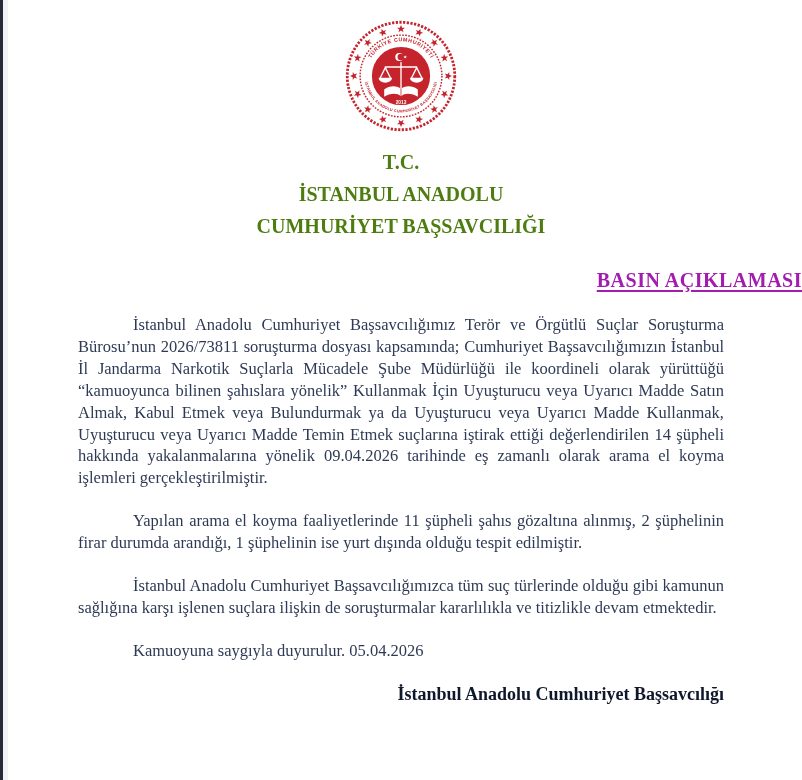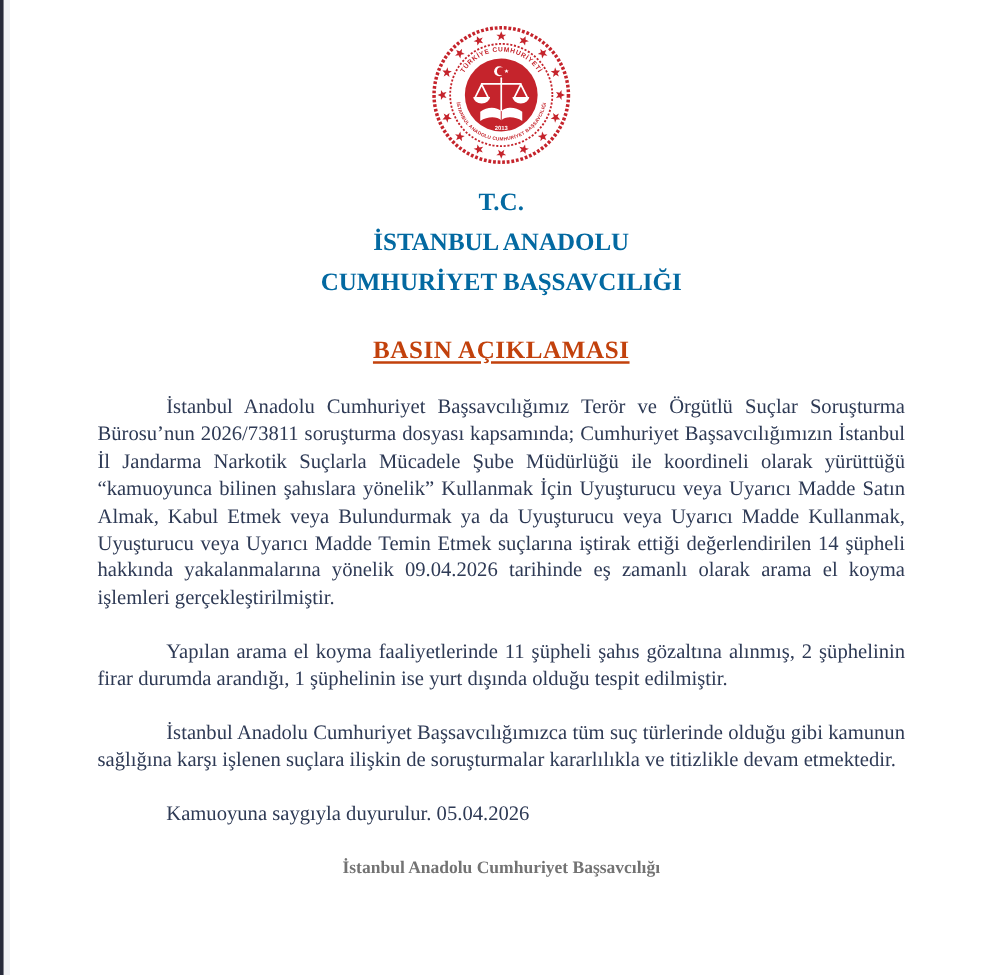--- a/index.html
+++ b/index.html
@@ -13,29 +13,29 @@
   }
   .edge-dark{position:absolute;left:0;top:0;bottom:0;width:3px;background:#272a3a;}
   .edge-light{position:absolute;left:3px;top:0;bottom:0;width:5px;background:#f1f2f5;}
   .logo-wrap{
     width:118px;height:112px;
     margin:20px auto 0;
   }
   .letterhead{
     text-align:center;
     margin-top:14px;
-    color:#0369a1;
+    color:#4d7c0f;
     font-weight:bold;
     font-size:20px;
     line-height:32px;
   }
   .doc-title{
-    text-align:center;
+    text-align:right;
     margin-top:27px;
-    color:#c2410c;
+    color:#a21caf;
     font-weight:bold;
     font-size:20px;
     letter-spacing:0.5px;
     text-decoration:underline;
     text-underline-offset:3px;
   }
   .body-text{
     margin:22px 78px 0;
     font-size:16.5px;
     line-height:21.9px;
@@ -44,24 +44,24 @@
     margin:4px 0 21px 0;
     text-align:justify;
     text-indent:55px;
   }
   .closing{
     text-align:left;
     text-indent:55px;
     margin-top:0;
   }
   .signature{
-    text-align:center;
+    text-align:right;
     font-weight:bold;
-    color:#737373;
-    font-size:14px;
+    color:#0f172a;
+    font-size:18px;
     margin-top:22px;
   }
 </style>
 </head>
 <body>
 
 <div class="page">
   <div class="edge-dark"></div>
   <div class="edge-light"></div>
 

